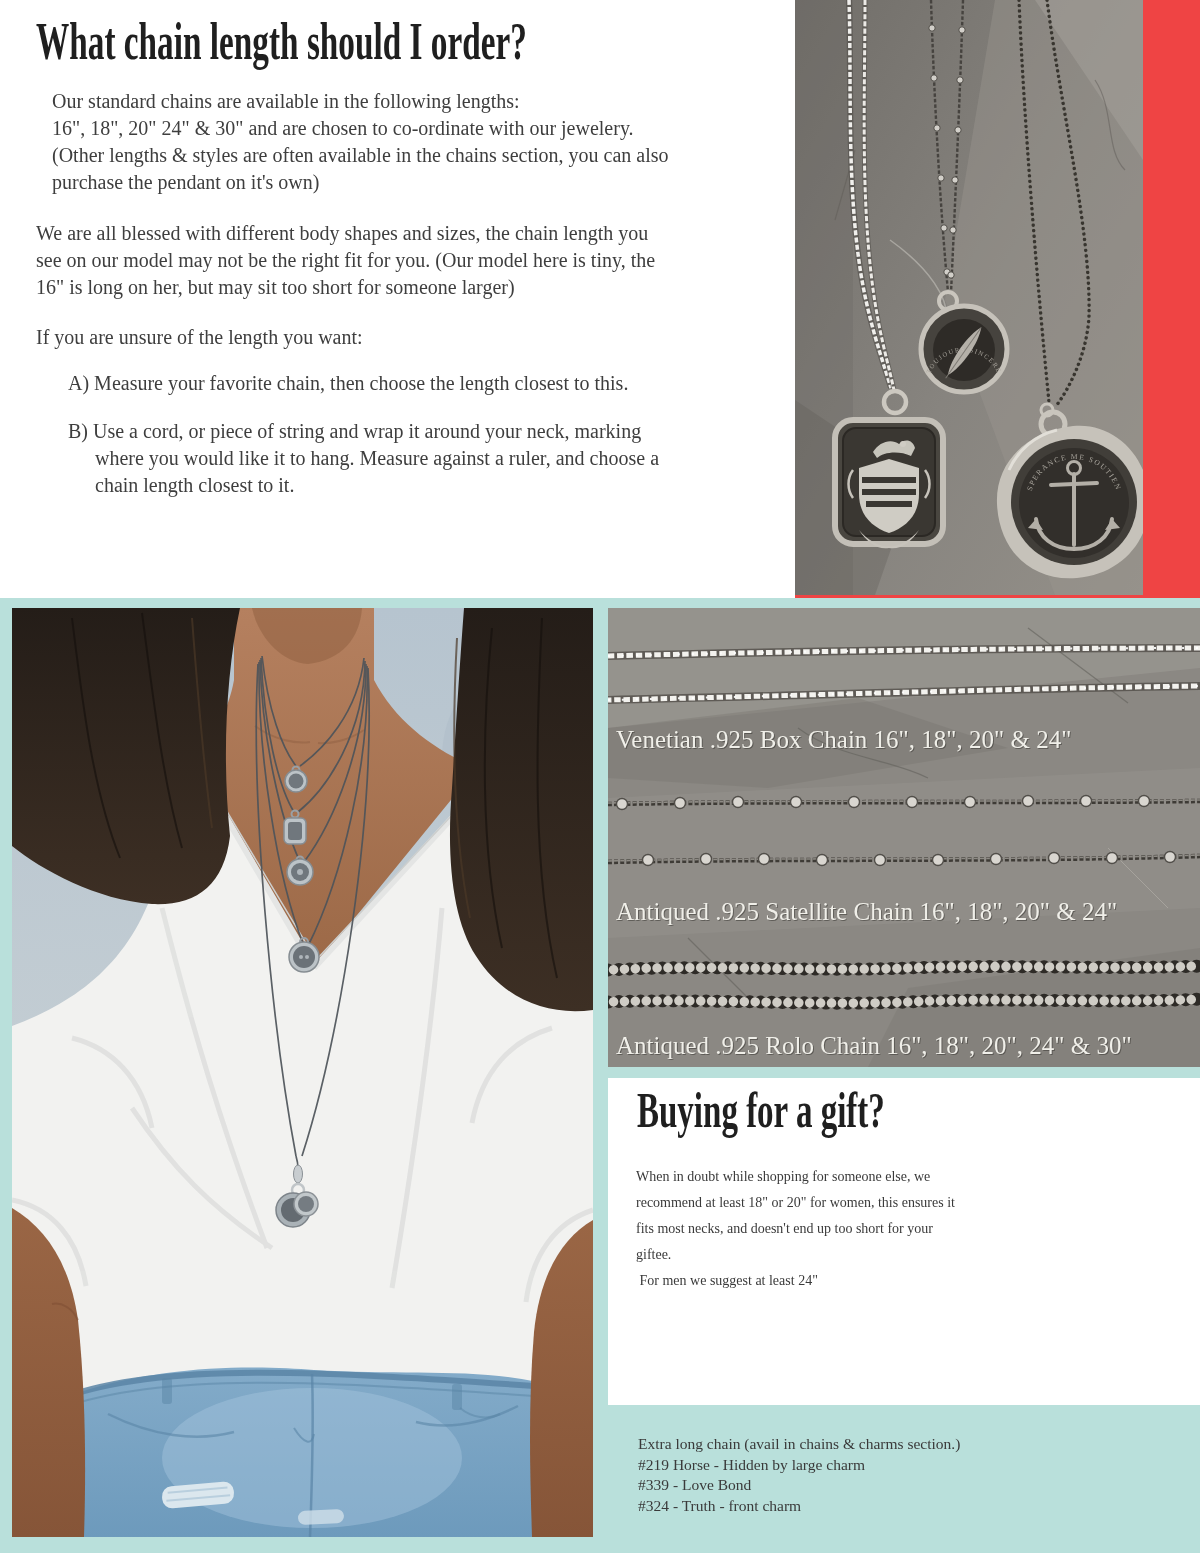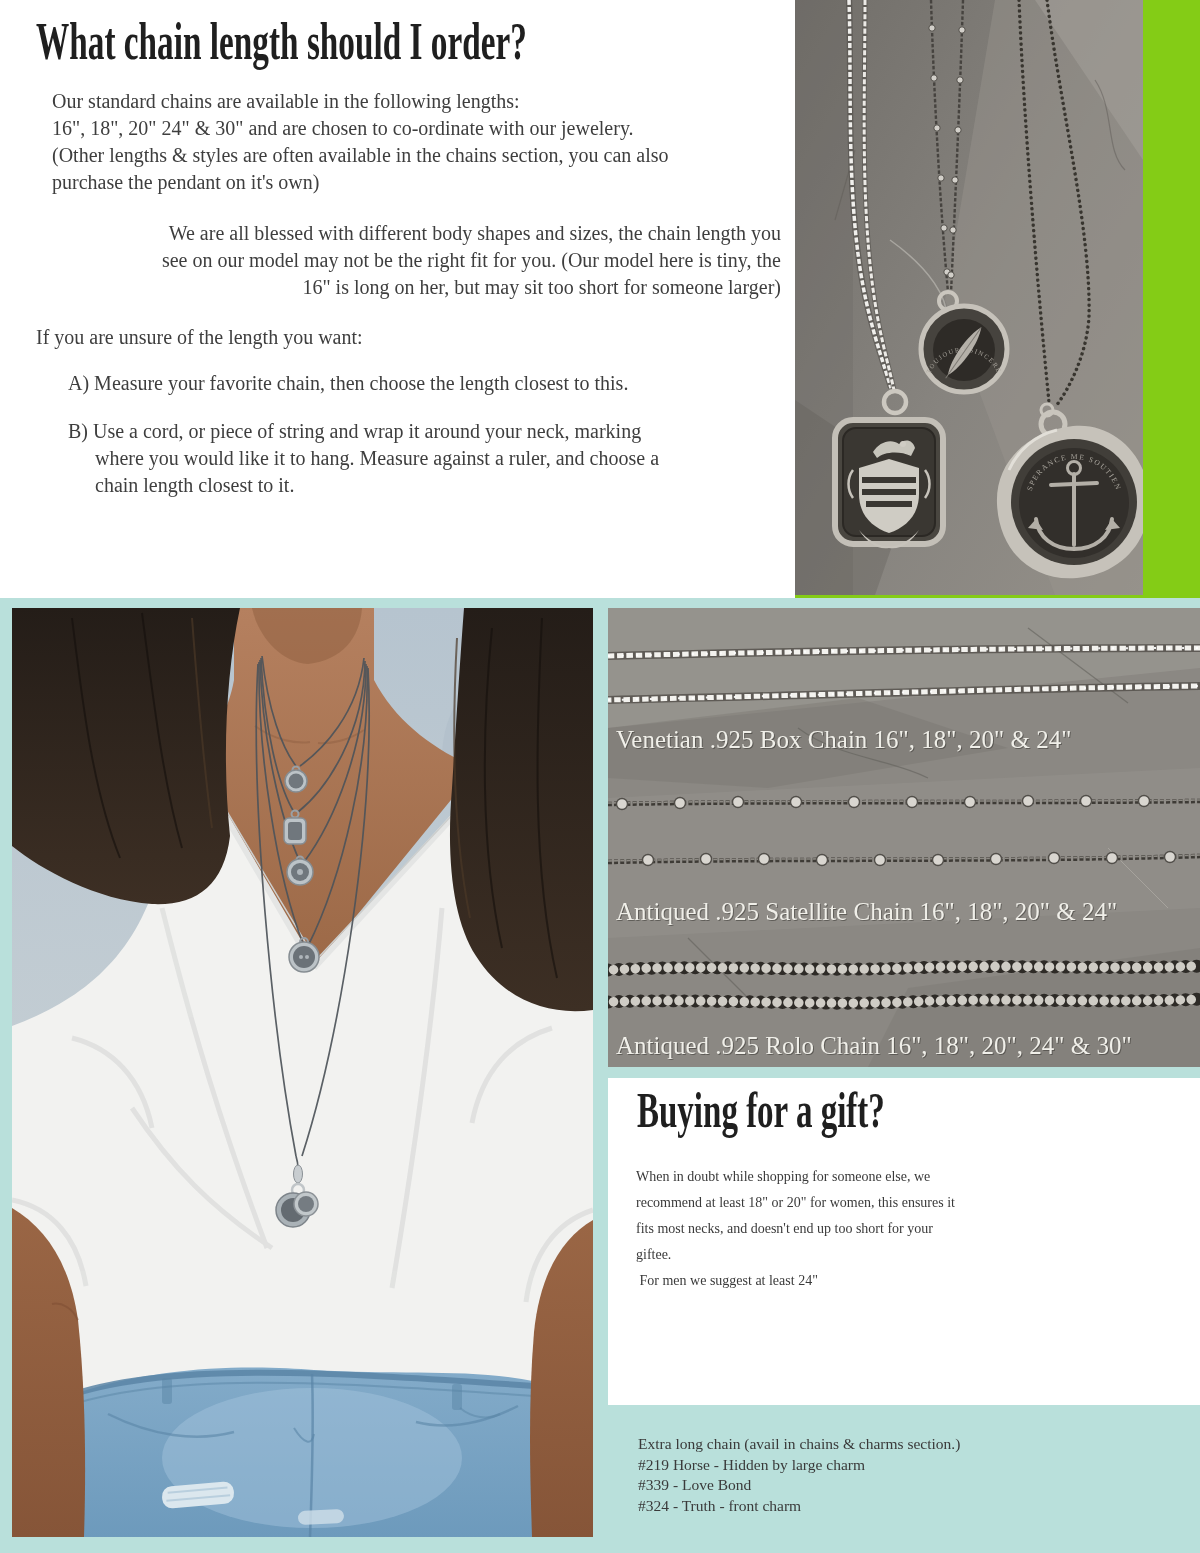--- a/index.html
+++ b/index.html
@@ -1,26 +1,26 @@
 <!DOCTYPE html>
 <html><head>
 <meta charset="utf-8">
 <style>
   html,body{margin:0;padding:0;}
   body{font-family:"Liberation Serif","DejaVu Serif",serif;background:#ffffff;}
-  .page{position:relative;width:1200px;height:1553px;background:#84cc16;overflow:hidden;}
+  .page{position:relative;width:1200px;height:1553px;background:#ef4444;overflow:hidden;}
 
   
   .intro{position:absolute;left:0;top:0;width:795px;height:598px;background:#ffffff;}
   .main-title{position:absolute;left:36px;top:12px;white-space:nowrap;}
   .main-title .tt{display:inline-block;transform:scaleX(0.64);transform-origin:left top;
     font-size:52px;font-weight:700;color:#1f1f1f;letter-spacing:0px;line-height:1.15;}
   .body-text{position:absolute;color:#3e3e3e;font-size:20px;line-height:27px;white-space:pre-line;width:745px;}
   .p1{left:52px;top:88px;}
-  .p2{left:36px;top:220px;text-align:right;}
+  .p2{left:36px;top:220px;}
   .p3{left:36px;top:324px;}
   .optA{left:68px;top:370px;}
   .optB{left:95px;top:418px;width:680px;text-indent:-27px;}
 
   
   .teal{position:absolute;left:0;top:598px;width:1200px;height:955px;background:#b9e0db;}
 
   
   .photo{position:absolute;overflow:hidden;}
   .pendant-photo{left:795px;top:0;width:348px;height:595px;}

